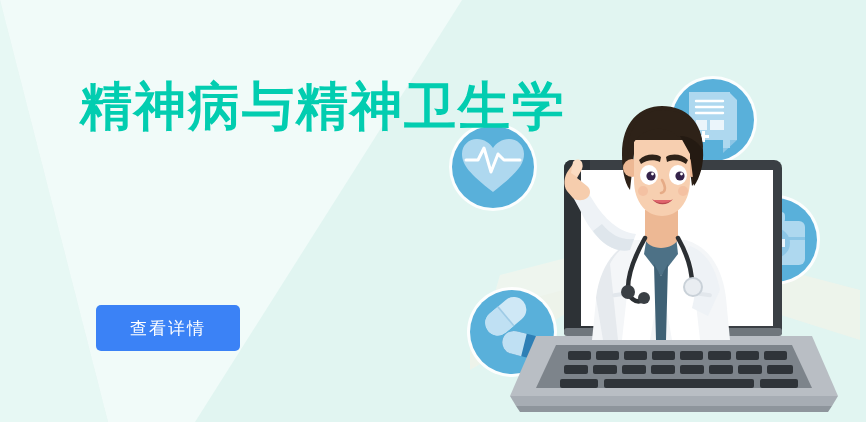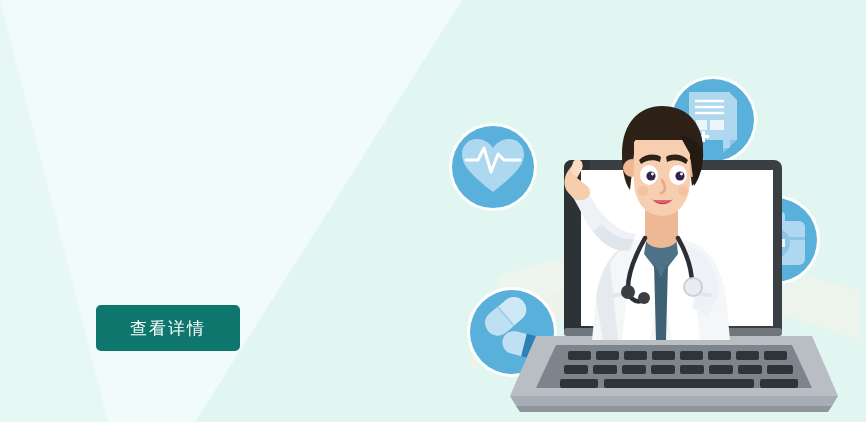--- a/index.html
+++ b/index.html
@@ -24,21 +24,21 @@
     font-size:52px;line-height:1;letter-spacing:2px;
     font-weight:700;color:#02cdb0;margin:0;white-space:nowrap;
   }
   .hero-sub{
     font-size:31px;line-height:1;letter-spacing:5px;
     font-weight:400;color:#1b1b1b;margin:26px 0 0 4px;white-space:nowrap;
   }
   .cta{
     position:absolute;left:96px;top:305px;z-index:7;
     width:144px;height:46px;border:0;border-radius:5px;
-    background:#0f766e;color:#ffffff;
+    background:#3b82f6;color:#ffffff;
     font-size:17px;letter-spacing:2px;
     font-family:"Liberation Sans","DejaVu Sans",sans-serif;
     cursor:pointer;display:flex;align-items:center;justify-content:center;
   }
   .art{
     position:absolute;left:440px;top:40px;width:426px;height:382px;z-index:5;
   }
   .art svg{display:block;}
 </style>
 </head>
@@ -214,17 +214,18 @@
         <path d="M212 159 C217 166 228 166 233 159 C228 163 217 163 212 159 Z" fill="#b8484f"></path>
         <path d="M213 160 C218 164 227 164 232 160 Z" fill="#e0656d"></path>
 
         <circle cx="203" cy="151" r="5" fill="#f2b79a" opacity="0.6"></circle>
         <circle cx="243" cy="151" r="5" fill="#f2b79a" opacity="0.6"></circle>
       </g>
     </svg>
   </div>
 
   <div class="hero-text">
+    <div class="hero-title">精神病与精神卫生学</div>
   </div>
 
   <button class="cta">查看详情</button>
 
 </div>
 
 </body></html>

